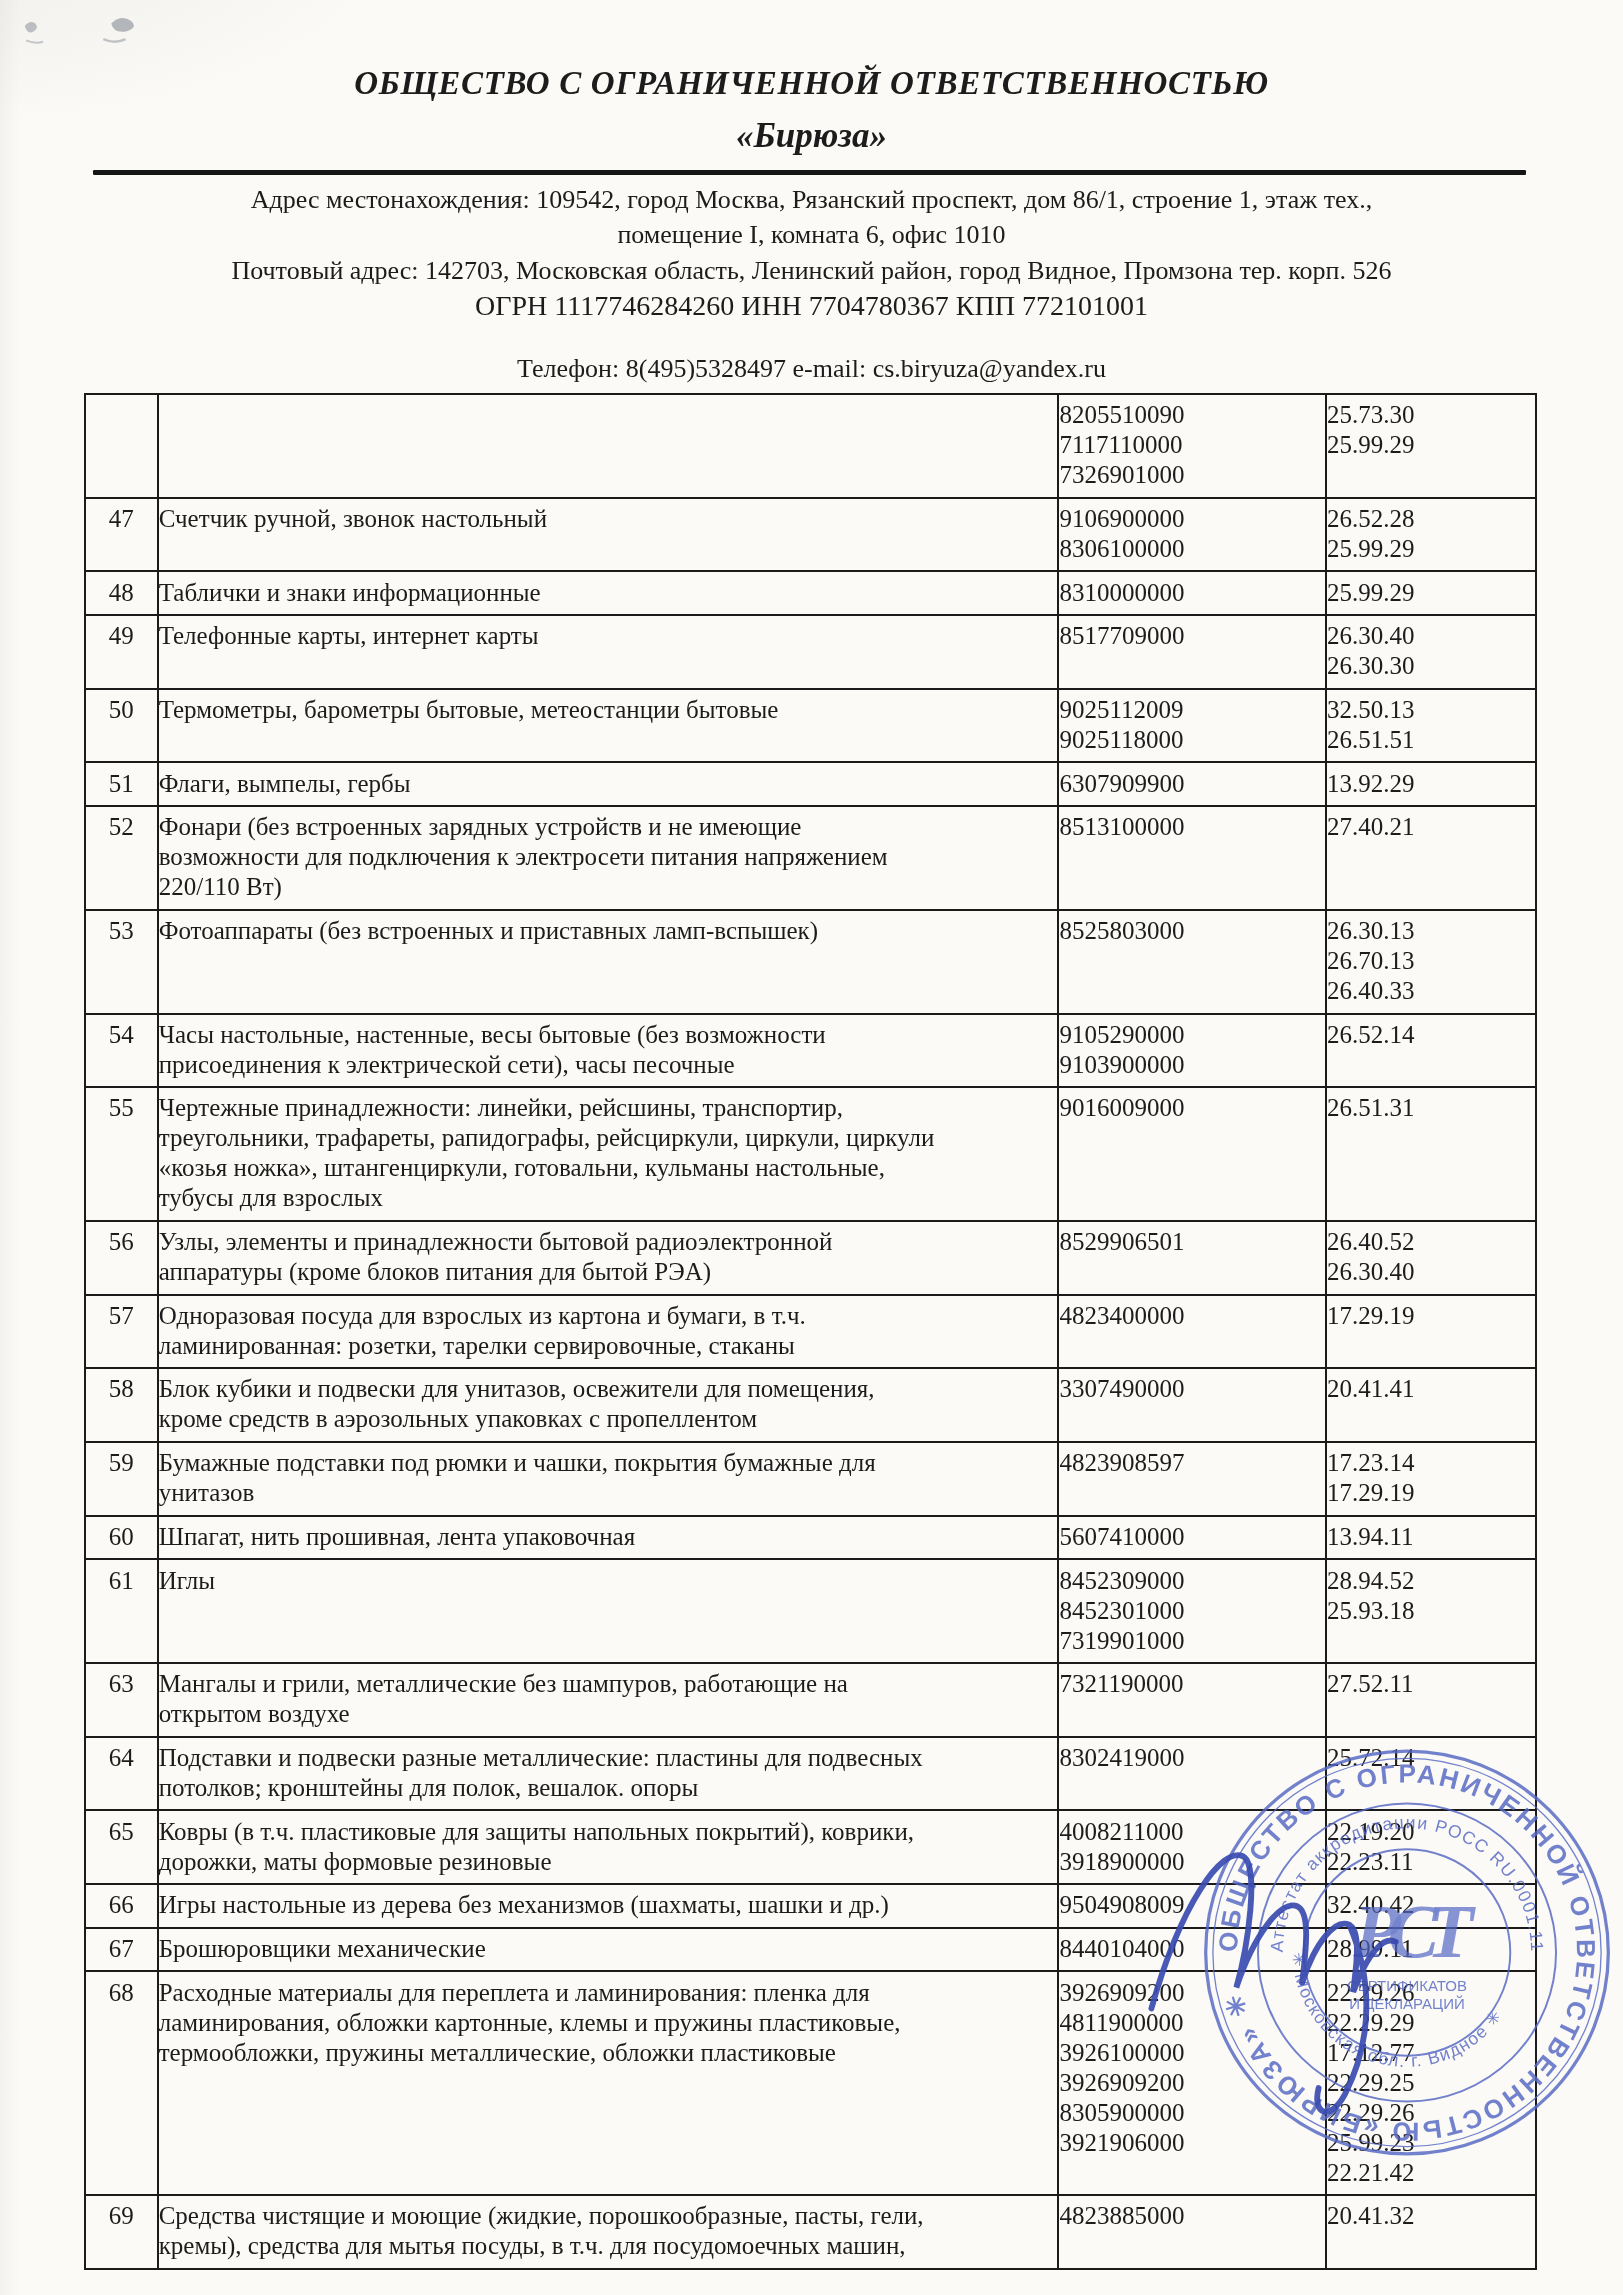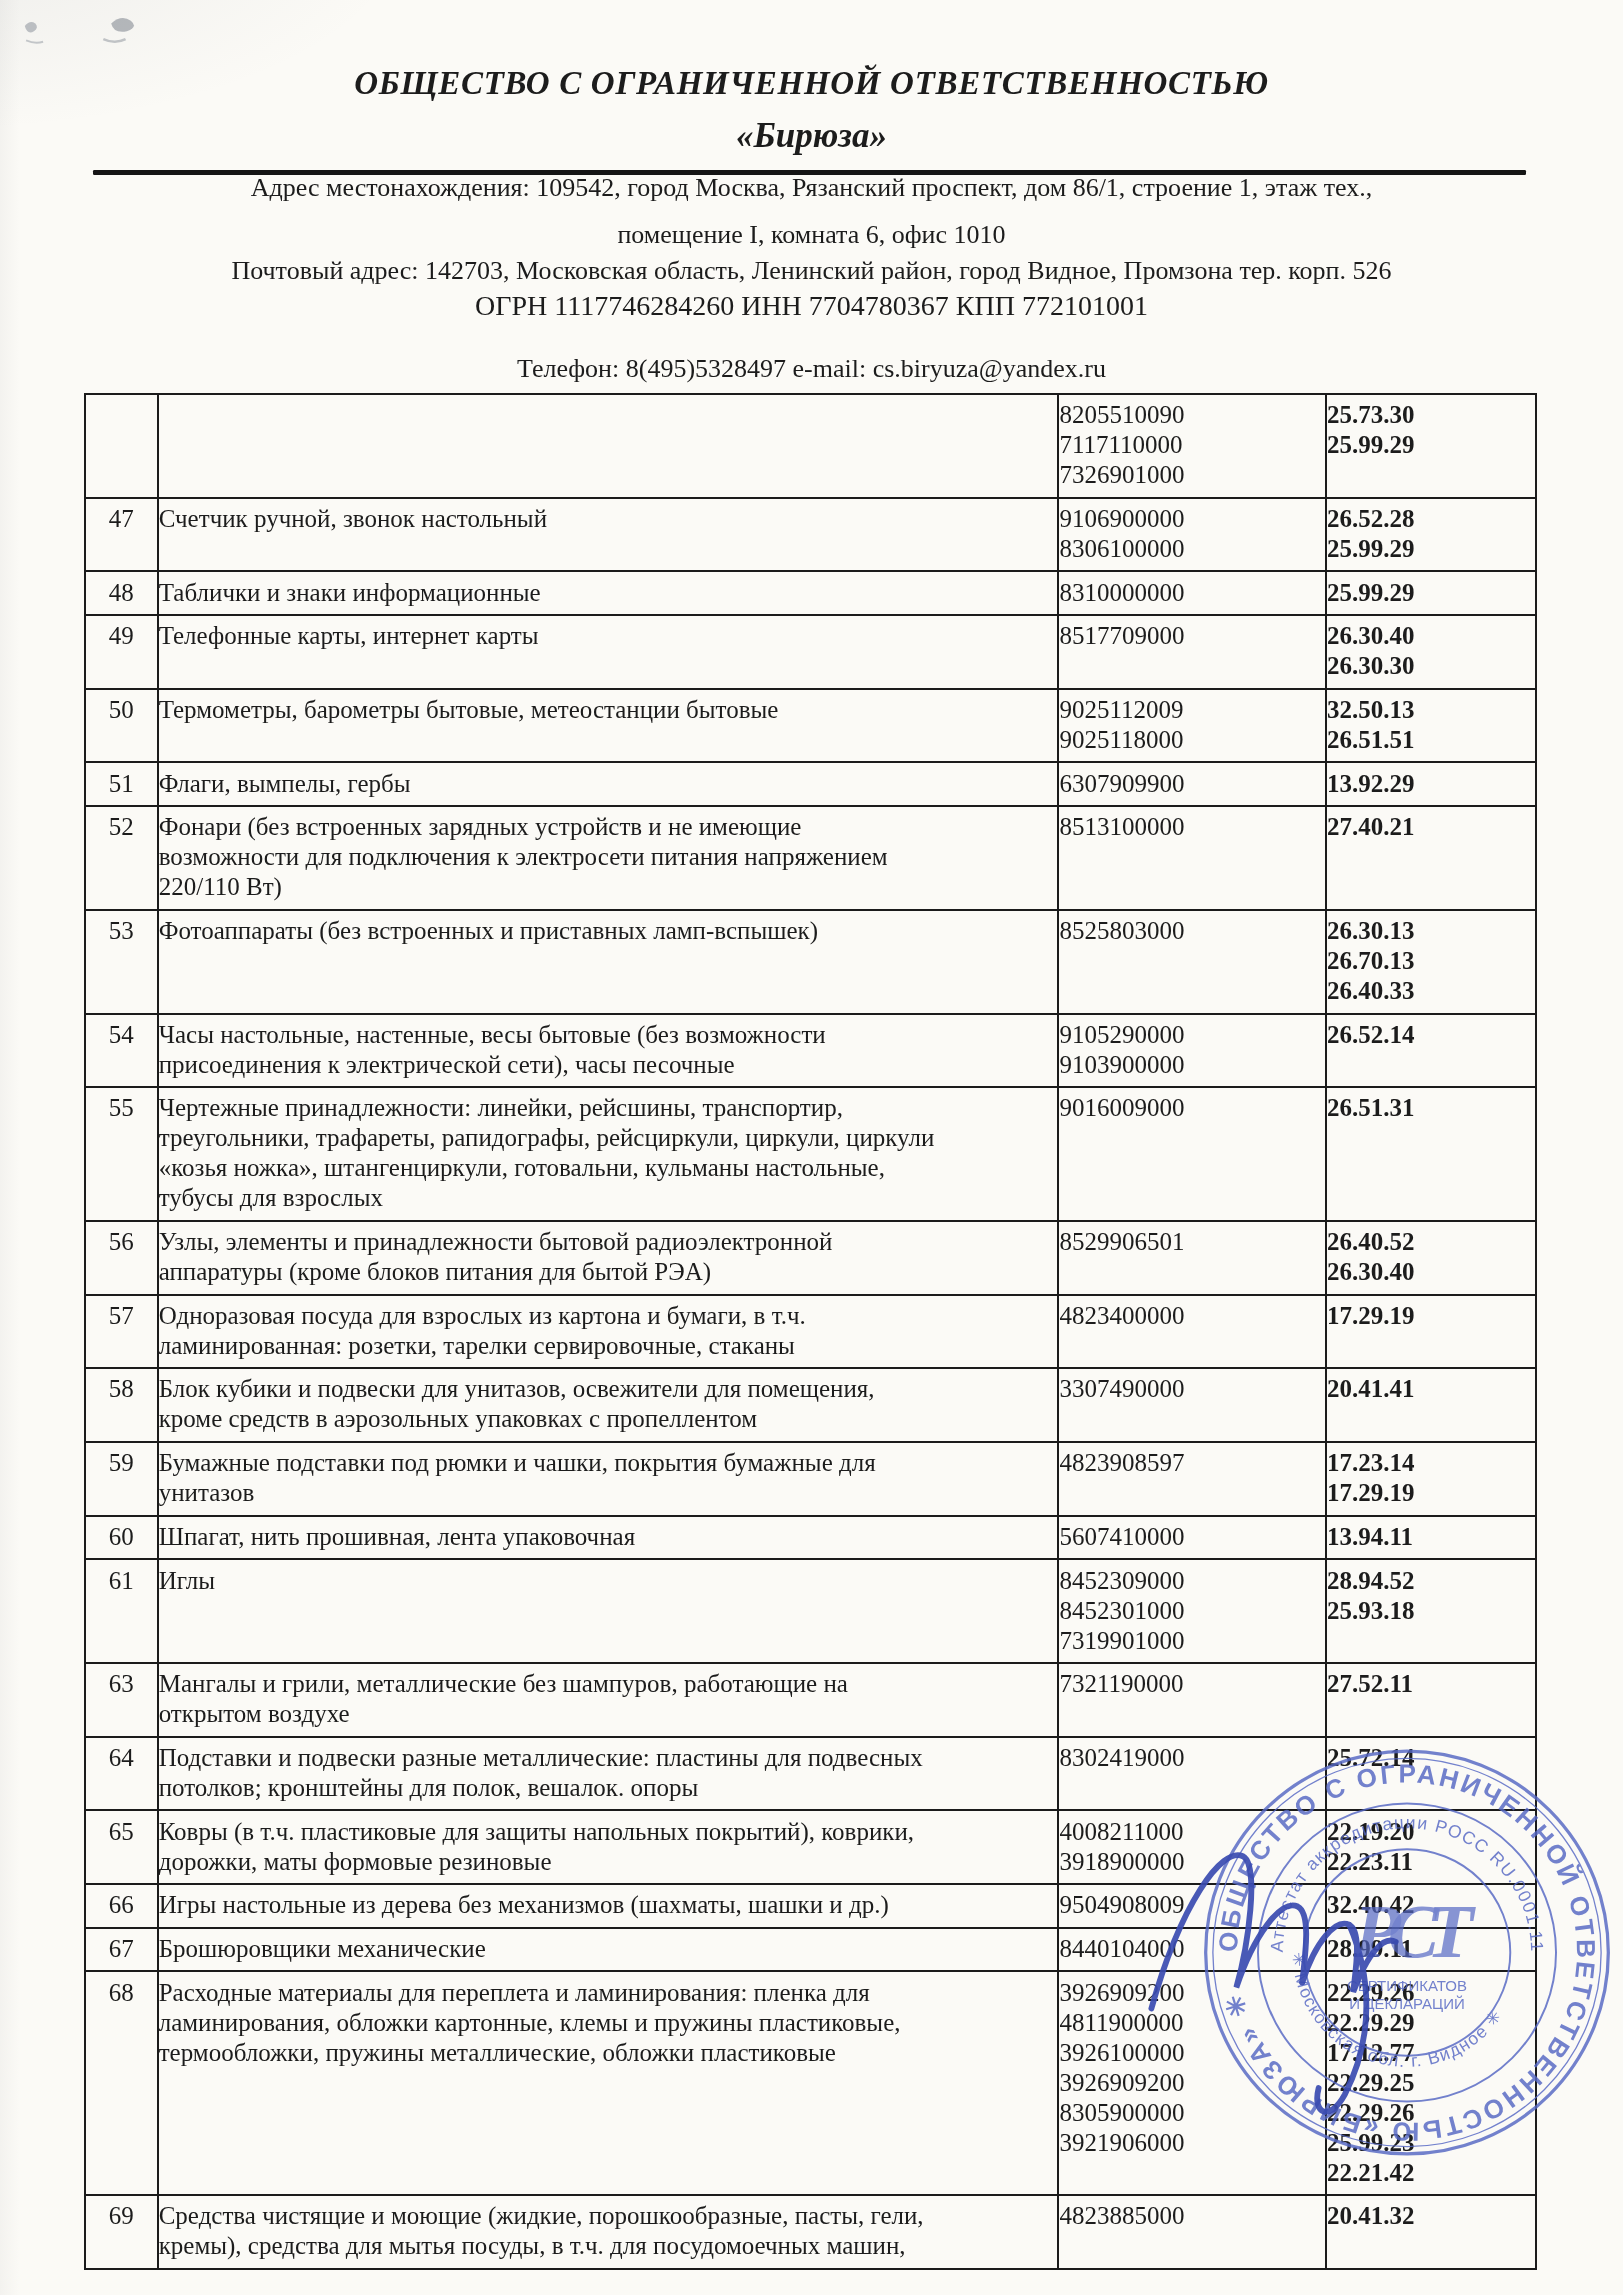--- a/index.html
+++ b/index.html
@@ -19,21 +19,21 @@
       linear-gradient(90deg, rgba(150,150,155,.08), transparent 19.6px);
     pointer-events:none;
   }
   .smudge{position:absolute;opacity:.55;}
 
   .centered{position:absolute;left:0;width:1623px;text-align:center;}
   .title-1{top:65px;font-size:33px;font-weight:bold;font-style:italic;letter-spacing:0.7px;}
   .title-2{top:116px;font-size:35px;font-weight:bold;font-style:italic;}
   .rule{position:absolute;left:93px;top:170px;width:1433px;height:4.6px;background:#151515;border-radius:1.3px;}
   .addr{font-size:26px;line-height:35px;}
-  .addr-1{top:170px;}
+  .addr-1{top:182px;}
   .addr-2{top:217px;}
   .addr-3{top:253px;}
   .ogrn{top:290px;font-size:28px;}
   .phone{top:354px;font-size:26px;}
 
   .table-wrap{position:absolute;left:84px;top:393px;width:1453px;}
   table.products{
     border-collapse:collapse;
     table-layout:fixed;
     width:100%;
@@ -41,21 +41,21 @@
   table.products td{
     border:2.6px solid #1b1b1b;
     vertical-align:top;
     font-size:25px;
     line-height:30px;
     padding:5.2px 0 6.5px 0;
   }
   td.c-num{width:70px;text-align:center;}
   td.c-desc{width:890px;padding-left:10.5px;padding-right:18.3px;white-space:pre-line;}
   td.c-code{width:263px;padding-left:19.6px;}
-  td.c-cls{width:206px;padding-left:13px;font-weight:bold;}
+  td.c-cls{width:206px;padding-left:13px;}
   .stack div{height:30px;}
 
   .stamp-svg{position:absolute;left:1191px;top:1727px;pointer-events:none;}
   .sig-svg{position:absolute;left:1112px;top:1819px;pointer-events:none;}
 </style>
 </head>
 <body>
 
 <div class="scan-layer"></div>
 

